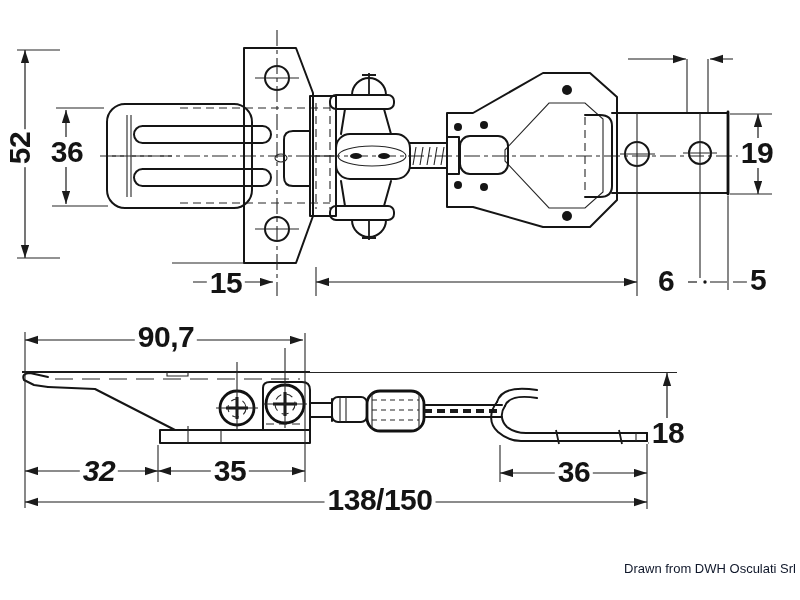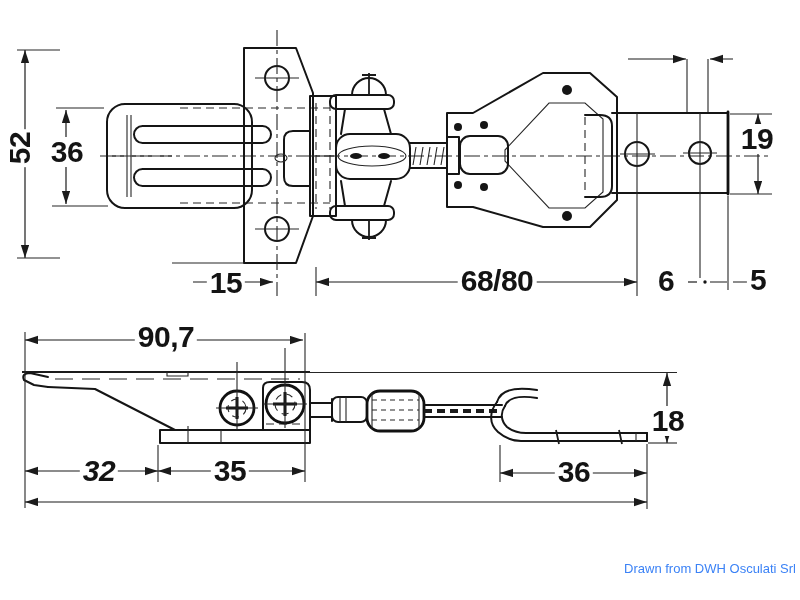--- a/index.html
+++ b/index.html
@@ -4,21 +4,21 @@
 <style>
   html,body{margin:0;padding:0;background:#fff;}
   #page{position:relative;width:800px;height:600px;background:#fff;overflow:hidden;
         font-family:"Liberation Sans",sans-serif;}
   #art{position:absolute;left:0;top:0;}
   .dim-label{position:absolute;transform:translate(-50%,-50%);
              font:700 30px/1 "Liberation Sans",sans-serif;color:#141414;
              background:#fff;padding:0 3px;white-space:nowrap;letter-spacing:-0.5px;}
   .rot{transform:translate(-50%,-50%) rotate(-90deg);}
   .credit{position:absolute;right:4px;top:561px;
-          font:400 13px/1.2 "Liberation Sans",sans-serif;color:#3b82f6;}
+          font:400 13px/1.2 "Liberation Sans",sans-serif;color:#0f172a;}
   
   .o2{stroke:#151515;stroke-width:2;fill:none;stroke-linecap:round;stroke-linejoin:round;}
   .o3{stroke:#111;stroke-width:2.8;fill:none;stroke-linecap:round;}
   .thin{stroke:#262626;stroke-width:1.1;fill:none;}
   .t2{stroke:#1b1b1b;stroke-width:1.8;fill:none;}
   .dim{stroke:#1b1b1b;stroke-width:1.2;fill:none;}
   .hid{stroke-dasharray:8 5;}
   .cl{stroke-dasharray:16 4 4 4;}
   .knurl{stroke-dasharray:5 4;}
   .fill{fill:#151515;stroke:none;}
@@ -203,35 +203,35 @@
         <path d="M667,373 V443" class="dim" marker-start="url(#arr)" marker-end="url(#arr)"></path>
         <path d="M648,443 H677" class="thin"></path>
       </g>
     </g>
   </svg>
 
   <div class="dim-label rot" style="left:20px;top:148px;">52</div>
 
   <div class="dim-label" style="left:67px;top:152px;">36</div>
 
-  <div class="dim-label" style="left:757px;top:139px;text-align:center;">19</div>
+  <div class="dim-label" style="left:757px;top:153px;text-align:center;">19</div>
 
   <div class="dim-label" style="left:226px;top:283px;">15</div>
 
-  <div class="dim-label" style="left:497px;top:281px;">68/80</div>
 
   <div class="dim-label" style="left:666px;top:281px;">6</div>
 
   <div class="dim-label" style="left:758px;top:280px;">5</div>
 
   <div class="dim-label" style="left:166px;top:337px;">90,7</div>
 
-  <div class="dim-label" style="left:668px;top:421px;text-align:center;">18</div>
+  <div class="dim-label" style="left:668px;top:433px;text-align:center;">18</div>
 
   <div class="dim-label" style="left:99px;top:471px;font-style:italic;">32</div>
 
   <div class="dim-label" style="left:230px;top:471px;">35</div>
 
   <div class="dim-label" style="left:574px;top:472px;">36</div>
 
+  <div class="dim-label" style="left:380px;top:500px;">138/150</div>
 
   <div class="credit">Drawn from DWH Osculati Srl</div>
 </div>
 
 </body></html>

